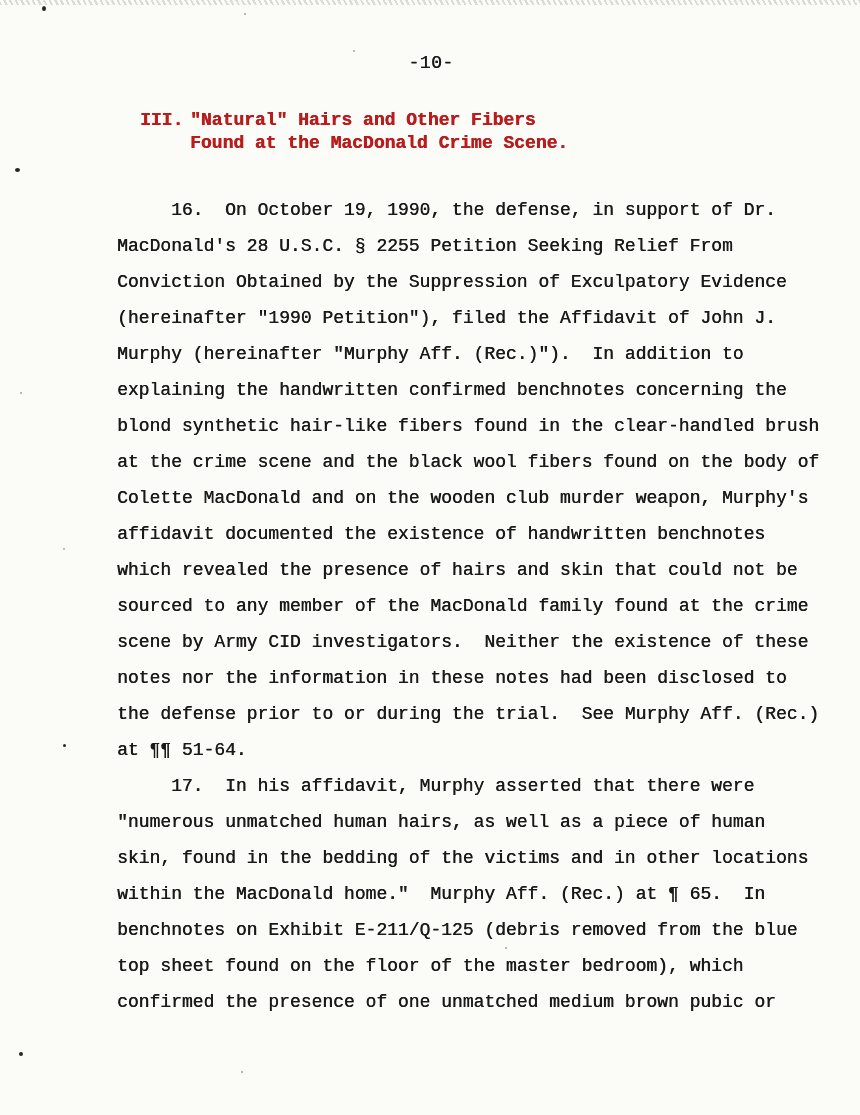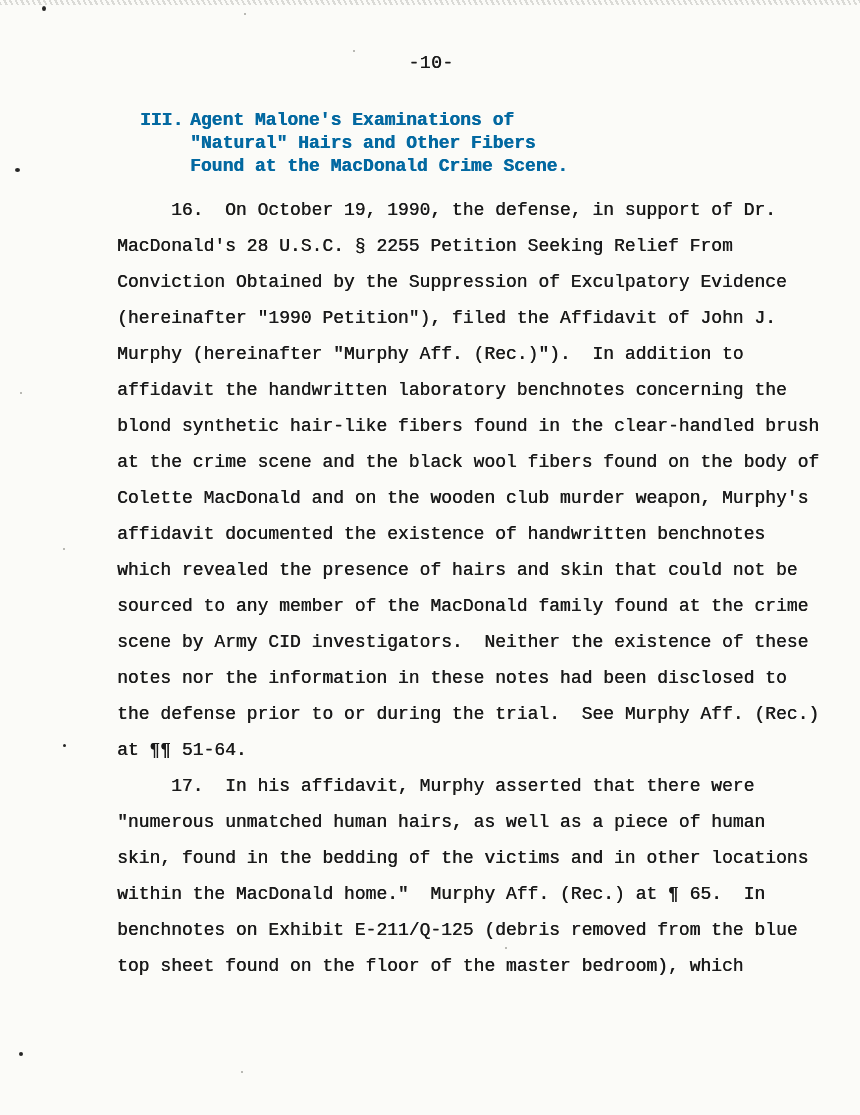--- a/index.html
+++ b/index.html
@@ -20,21 +20,21 @@
   .pageno{
     position:absolute;top:52px;left:78px;width:706px;
     text-align:center;font-size:18px;line-height:22px;
     white-space:pre;text-shadow:.4px 0 0 currentColor;
     letter-spacing:.5px;
   }
   .heading{
     position:absolute;top:109px;left:140px;
     display:flex;align-items:flex-start;
     font-size:18px;line-height:23px;font-weight:bold;
-    color:#0369a1;text-shadow:.5px 0 0 currentColor;
+    color:#b91c1c;text-shadow:.5px 0 0 currentColor;
   }
   .h-label{flex:none;width:50px;white-space:pre;}
   .h-line{white-space:pre;}
   .body{
     position:absolute;top:192px;left:78px;width:760px;
     font-size:18px;
   }
   .line{
     height:36px;line-height:36px;white-space:pre;
     text-shadow:.4px 0 0 currentColor;
@@ -49,35 +49,34 @@
 
 <div class="page">
 
   <div class="top-edge"></div>
 
   <div class="pageno">-10-</div>
 
   <div class="heading">
     <span class="h-label">III.</span>
     <div>
-        <div class="h-line">Agent Malone's Examinations of</div>
         <div class="h-line">"Natural" Hairs and Other Fibers</div>
         <div class="h-line">Found at the MacDonald Crime Scene.</div>
       </div>
   </div>
 
   <div class="body">
 
     <div>
         <div class="line">     16.  On October 19, 1990, the defense, in support of Dr.</div>
         <div class="line">MacDonald's 28 U.S.C. § 2255 Petition Seeking Relief From</div>
         <div class="line">Conviction Obtained by the Suppression of Exculpatory Evidence</div>
         <div class="line">(hereinafter "1990 Petition"), filed the Affidavit of John J.</div>
         <div class="line">Murphy (hereinafter "Murphy Aff. (Rec.)").  In addition to</div>
-        <div class="line">affidavit the handwritten laboratory benchnotes concerning the</div>
+        <div class="line">explaining the handwritten confirmed benchnotes concerning the</div>
         <div class="line">blond synthetic hair-like fibers found in the clear-handled brush</div>
         <div class="line">at the crime scene and the black wool fibers found on the body of</div>
         <div class="line">Colette MacDonald and on the wooden club murder weapon, Murphy's</div>
         <div class="line">affidavit documented the existence of handwritten benchnotes</div>
         <div class="line">which revealed the presence of hairs and skin that could not be</div>
         <div class="line">sourced to any member of the MacDonald family found at the crime</div>
         <div class="line">scene by Army CID investigators.  Neither the existence of these</div>
         <div class="line">notes nor the information in these notes had been disclosed to</div>
       </div>
 
@@ -85,20 +84,21 @@
 
     <div class="line">at ¶¶ 51-64.</div>
 
     <div>
         <div class="line">     17.  In his affidavit, Murphy asserted that there were</div>
         <div class="line">"numerous unmatched human hairs, as well as a piece of human</div>
         <div class="line">skin, found in the bedding of the victims and in other locations</div>
         <div class="line">within the MacDonald home."  Murphy Aff. (Rec.) at ¶ 65.  In</div>
         <div class="line">benchnotes on Exhibit E-211/Q-125 (debris removed from the blue</div>
         <div class="line">top sheet found on the floor of the master bedroom), which</div>
+        <div class="line">confirmed the presence of one unmatched medium brown pubic or</div>
       </div>
 
   </div>
 
   <div class="speck" style="left:42px;top:6px;width:4px;height:5px"></div>
   <div class="speck faint" style="left:244px;top:13px;width:2px;height:2px"></div>
   <div class="speck faint" style="left:353px;top:50px;width:2px;height:2px"></div>
   <div class="speck" style="left:15px;top:168px;width:5px;height:4px"></div>
   <div class="speck faint" style="left:20px;top:392px;width:2px;height:2px"></div>
   <div class="speck faint" style="left:63px;top:548px;width:2px;height:2px"></div>

